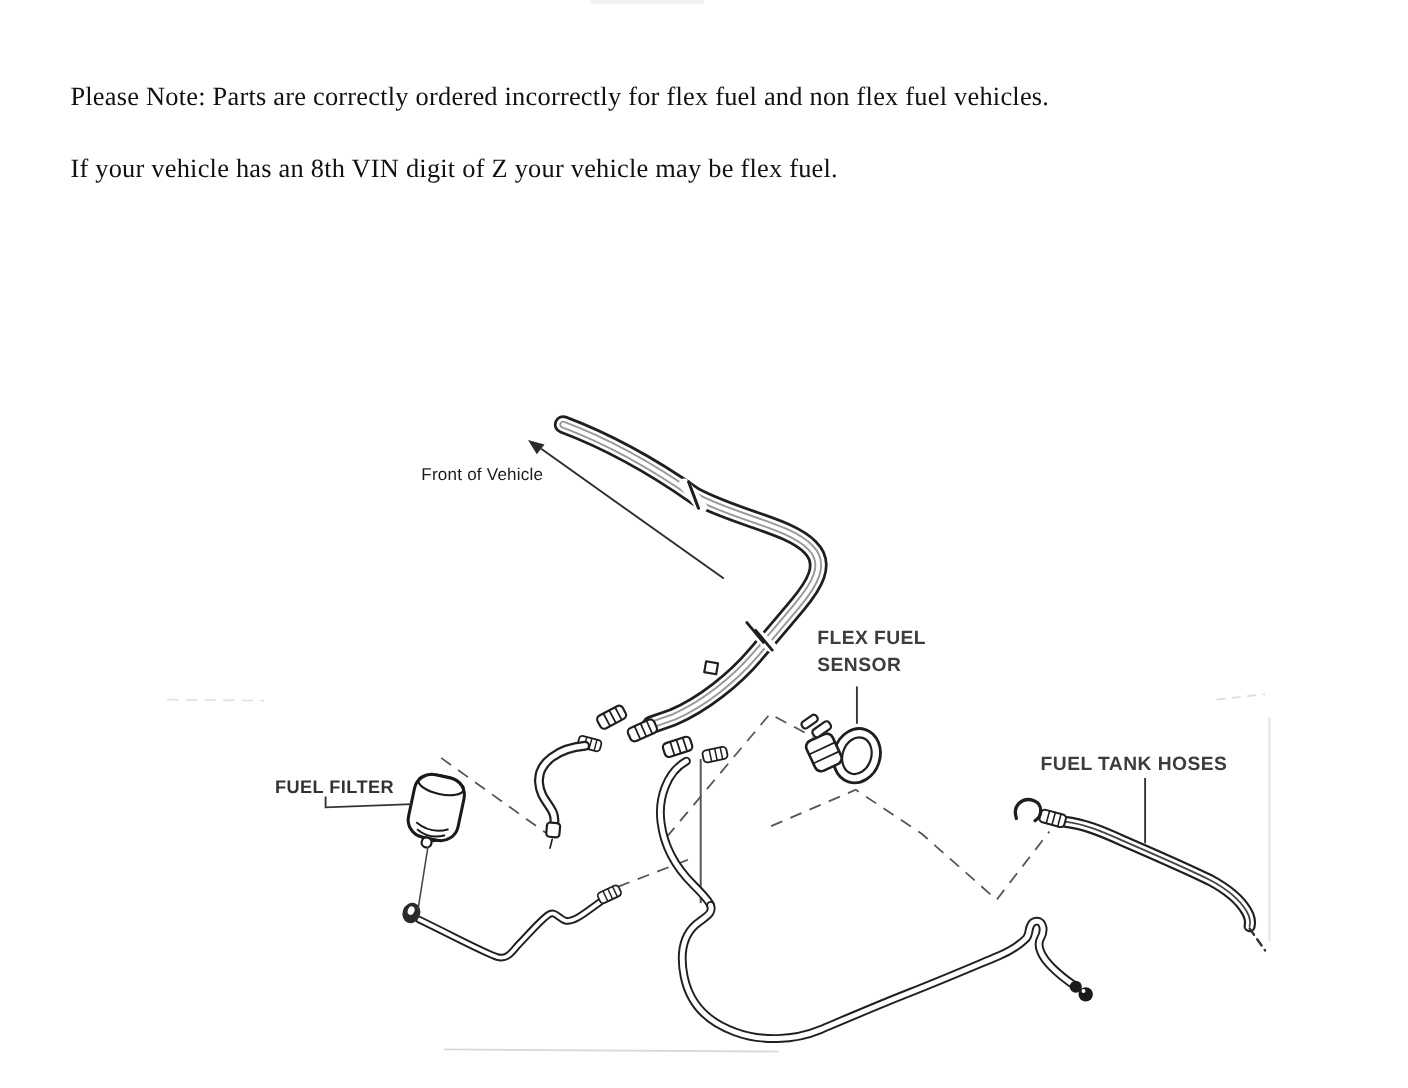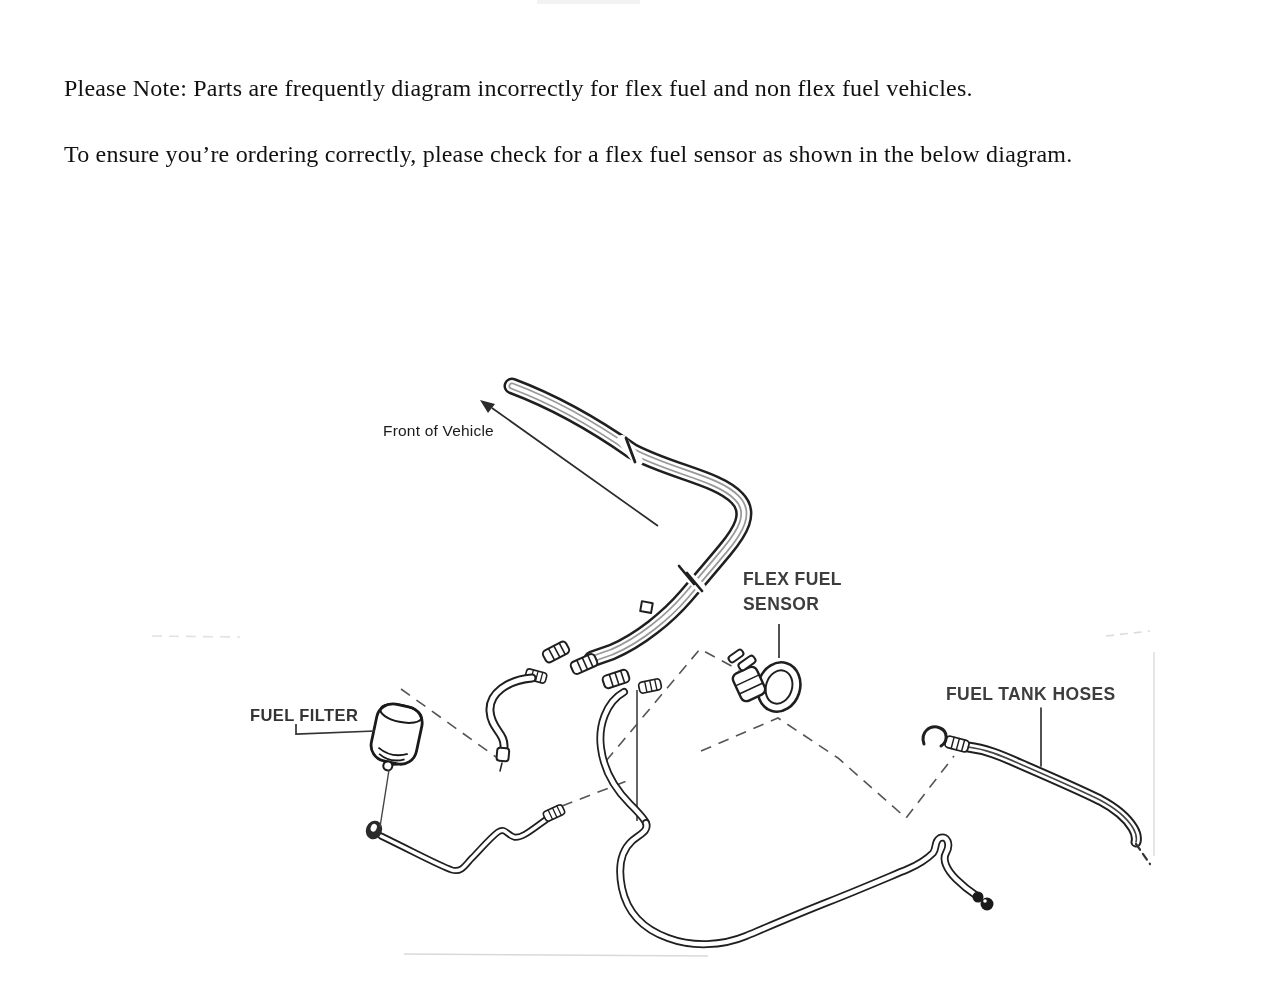--- a/index.html
+++ b/index.html
@@ -44,22 +44,22 @@
   .white{stroke:#ffffff;fill:none;}
 </style>
 </head>
 <body>
 
 <div class="page">
 
   <div class="top-artifact"></div>
 
   <div class="notice">
-    <p>Please Note: Parts are frequently diagram incorrectly for flex fuel and non flex fuel vehicles.</p>
-    <p>To ensure you’re ordering correctly, please check for a flex fuel sensor as shown in the below diagram.</p>
+    <p>Please Note: Parts are correctly ordered incorrectly for flex fuel and non flex fuel vehicles.</p>
+    <p>If your vehicle has an 8th VIN digit of Z your vehicle may be flex fuel.</p>
   </div>
 
   <svg class="diagram-svg" viewBox="0 0 1280 989">
     <defs>
       <g id="rib">
         <rect x="-13" y="-6.5" width="26" height="13" rx="4" fill="#ffffff" stroke="#1f1f1f" stroke-width="2"></rect>
         <line x1="-5" y1="-6.5" x2="-5" y2="6.5" stroke="#1f1f1f" stroke-width="1.6"></line>
         <line x1="1" y1="-6.5" x2="1" y2="6.5" stroke="#1f1f1f" stroke-width="1.6"></line>
         <line x1="7" y1="-6.5" x2="7" y2="6.5" stroke="#1f1f1f" stroke-width="1.6"></line>
       </g>

